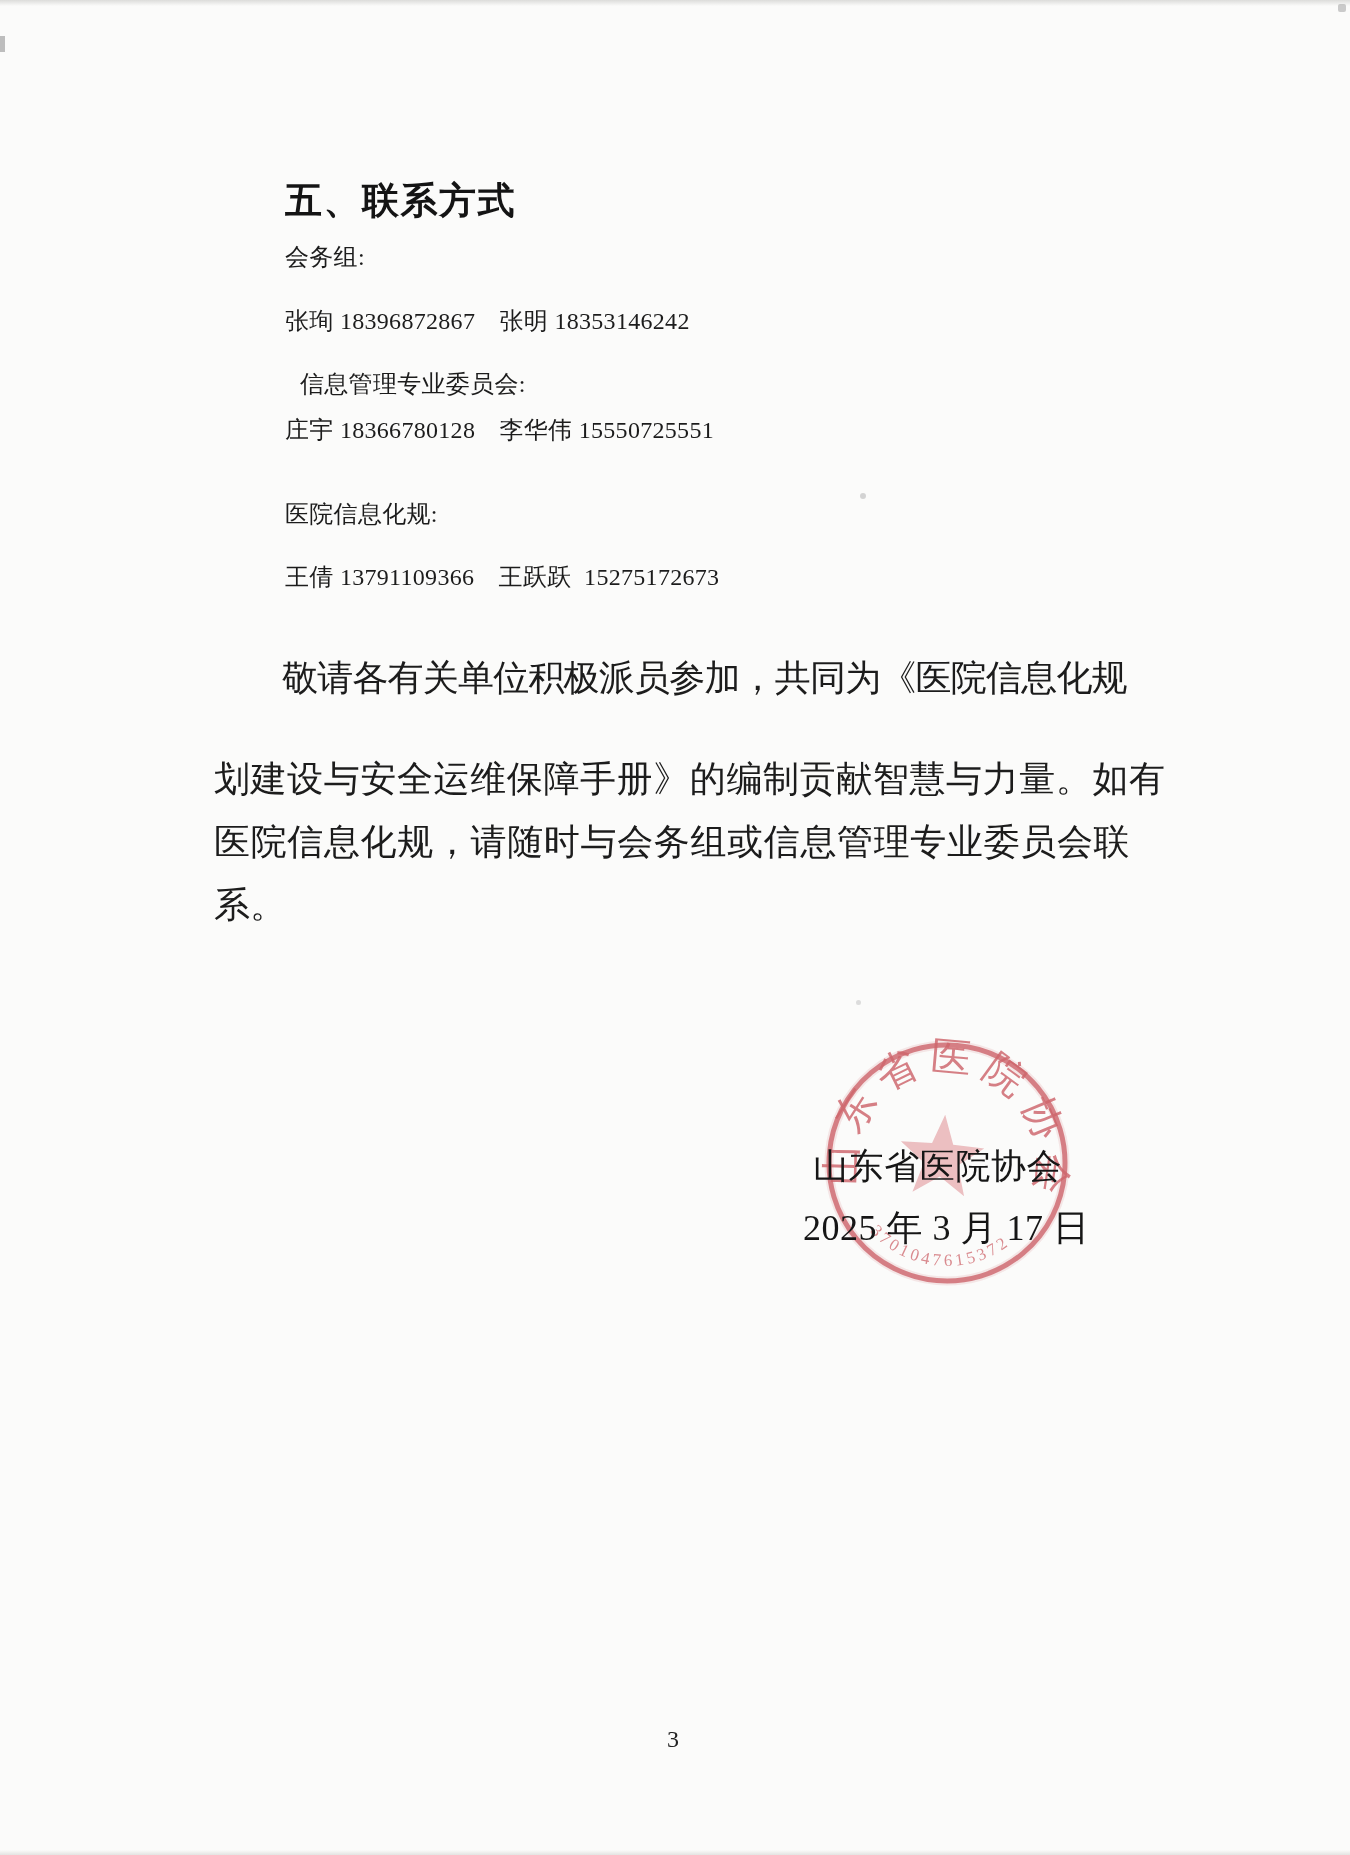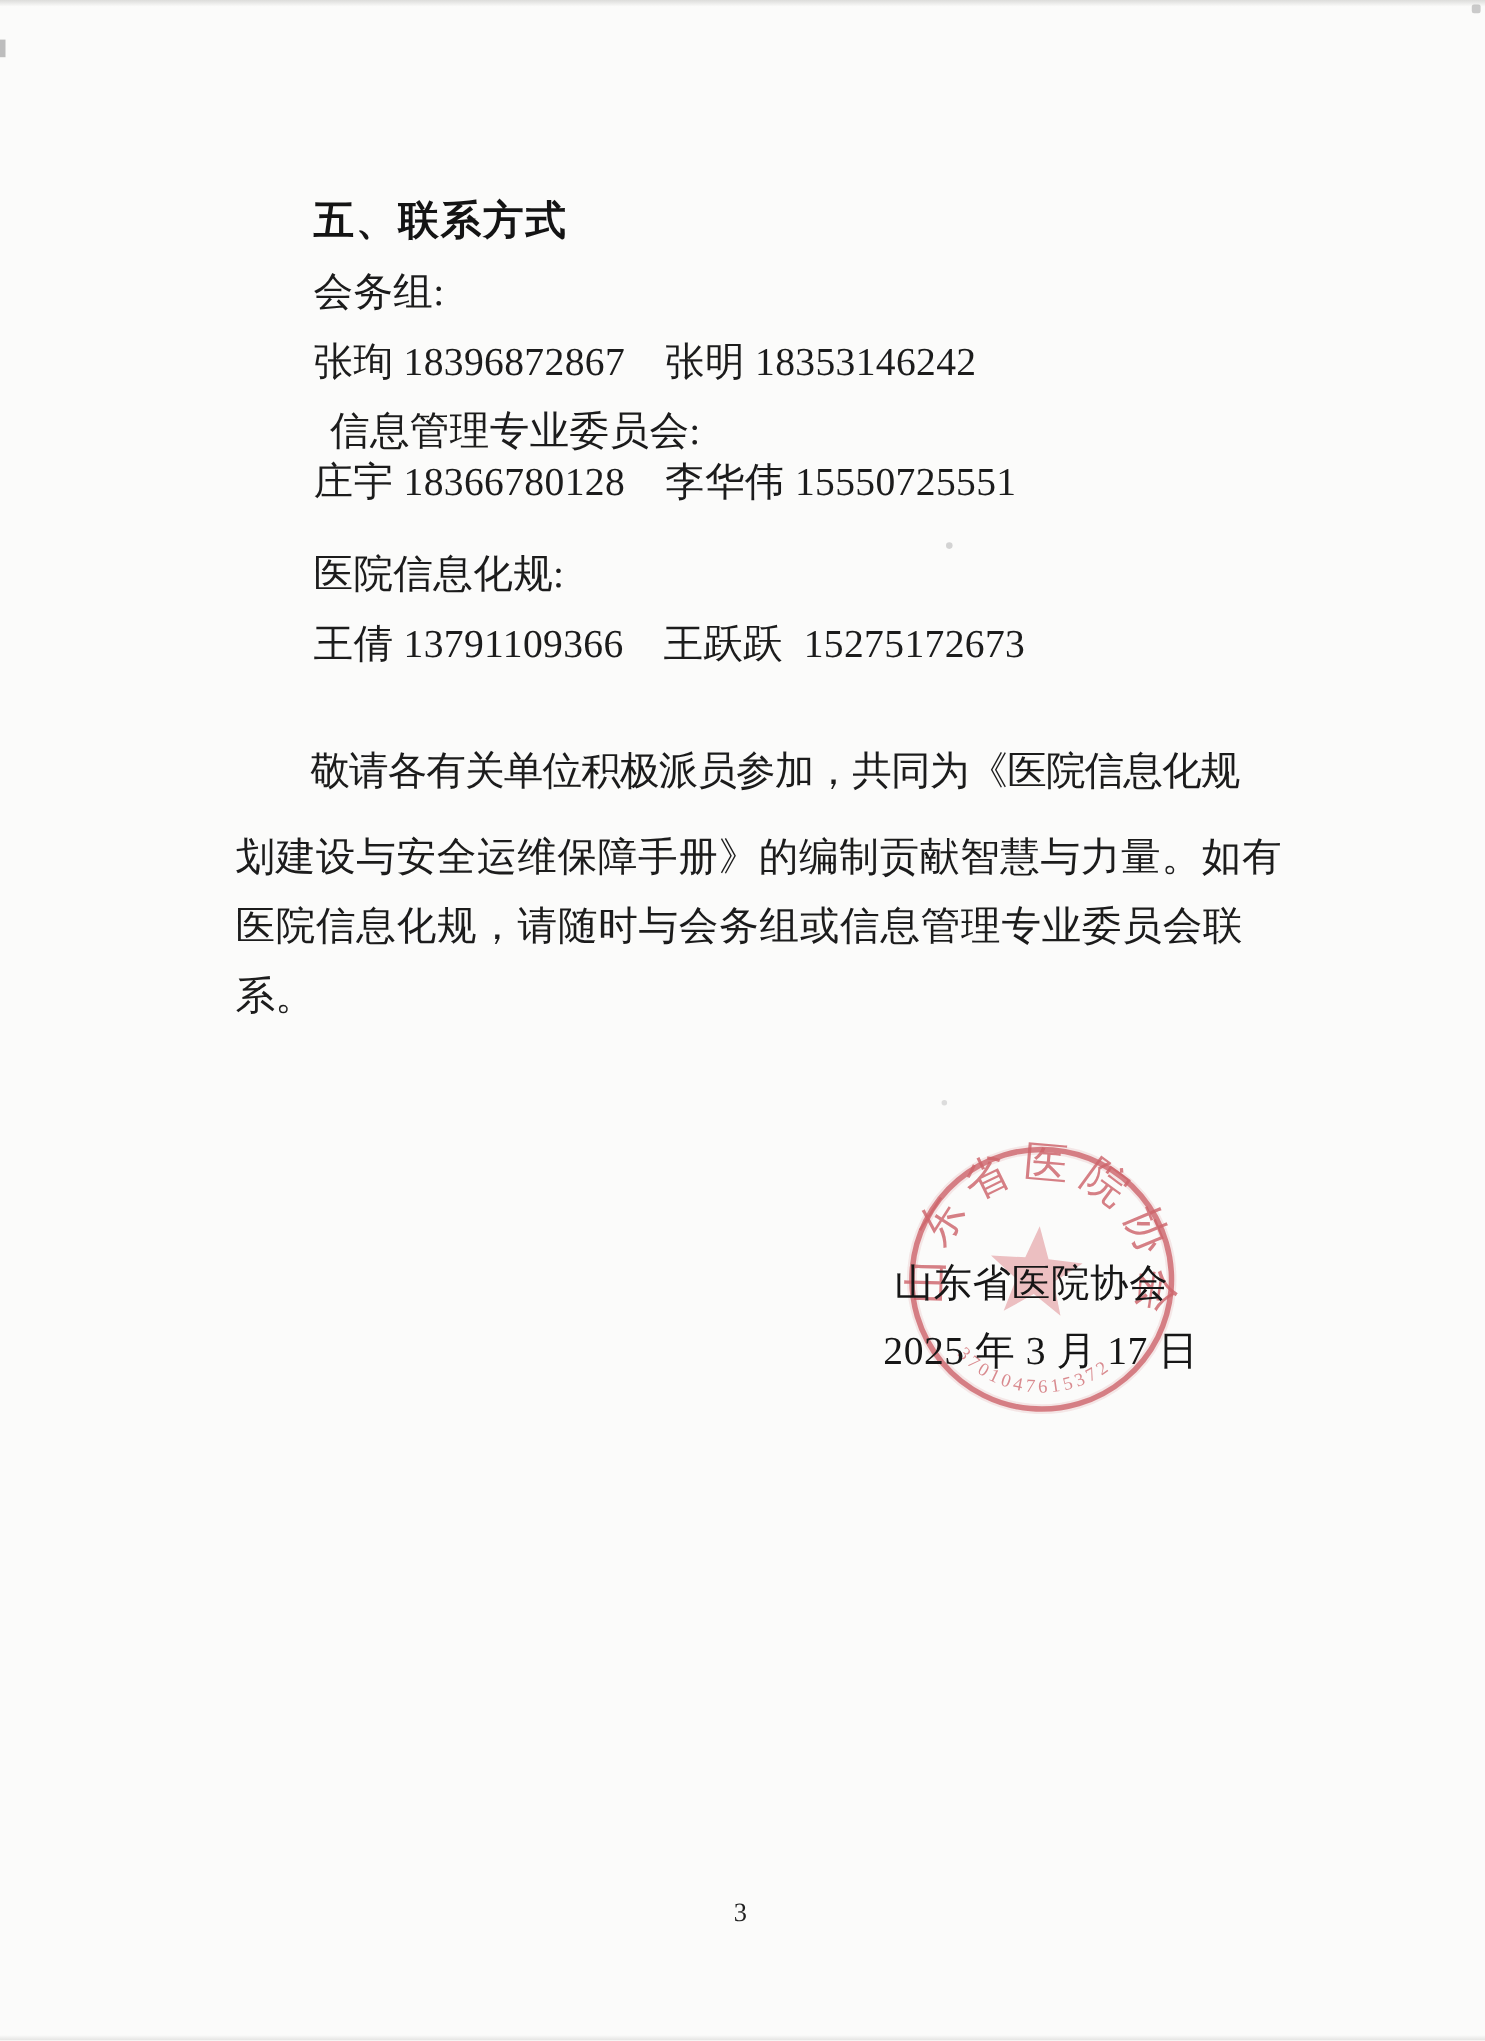--- a/index.html
+++ b/index.html
@@ -7,21 +7,21 @@
     width:1350px;height:1855px;position:relative;overflow:hidden;
     background:#fbfbfa;
     font-family:"Liberation Serif","DejaVu Serif",serif;
     color:#1c1c1c;
   }
   .abs{position:absolute;white-space:pre;}
   .heading{
     font-family:Liberation Serif, serif;
     font-weight:700;font-size:37px;letter-spacing:1.5px;color:#141414;
   }
-  .cline{font-size:36px;letter-spacing:0.3px;}
+  .cline{font-size:24px;letter-spacing:0.3px;}
   .pline{font-size:36px;}
   .sig{font-size:35px;letter-spacing:0.6px;z-index:3;color:#161616;}
   .datetxt{font-size:36px;letter-spacing:0.5px;z-index:3;color:#161616;}
   .pagenum{font-size:24px;color:#222;}
   .seal-wrap{position:absolute;left:812px;top:1028px;width:270px;height:270px;z-index:2;opacity:0.9;}
   .speck{position:absolute;border-radius:50%;z-index:1;}
   .top-shade{position:absolute;left:0;top:0;width:1350px;height:6px;
     background:linear-gradient(#dcdcda,rgba(251,251,250,0));z-index:4;}
   .bottom-shade{position:absolute;left:0;bottom:0;width:1350px;height:5px;
     background:linear-gradient(rgba(251,251,250,0),#e3e3e1);z-index:4;}
@@ -40,21 +40,21 @@
 
 <div class="abs heading" style="left:285px;top:176px;">五、联系方式</div>
 
 <div class="abs cline" style="left:285px;top:241px;">会务组:</div>
 <div class="abs cline" style="left:285px;top:305px;">张珣 18396872867　张明 18353146242</div>
 <div class="abs cline" style="left:300px;top:368px;">信息管理专业委员会:</div>
 <div class="abs cline" style="left:285px;top:414px;">庄宇 18366780128　李华伟 15550725551</div>
 <div class="abs cline" style="left:285px;top:498px;">医院信息化规:</div>
 <div class="abs cline" style="left:285px;top:561px;">王倩 13791109366　王跃跃  15275172673</div>
 
-<div class="abs pline" style="left:282px;top:677px;letter-spacing:-0.8px;">敬请各有关单位积极派员参加，共同为《医院信息化规</div>
+<div class="abs pline" style="left:282px;top:654px;letter-spacing:-0.8px;">敬请各有关单位积极派员参加，共同为《医院信息化规</div>
 <div class="abs pline" style="left:214px;top:755px;letter-spacing:0.6px;">划建设与安全运维保障手册》的编制贡献智慧与力量。如有</div>
 <div class="abs pline" style="left:214px;top:818px;letter-spacing:0.65px;">医院信息化规，请随时与会务组或信息管理专业委员会联</div>
 <div class="abs pline" style="left:214px;top:881px;">系。</div>
 
 <div class="seal-wrap">
   <svg width="270" height="270" viewBox="0 0 270 270">
     <defs>
       <path id="sealArcTop" d="M 48.5 166.5 A 92 92 0 1 1 221.5 166.5" fill="none"></path>
       <path id="sealArcBottom" d="M 36.5 165.1 A 103 103 0 0 0 233.5 165.1" fill="none"></path>
     </defs>

